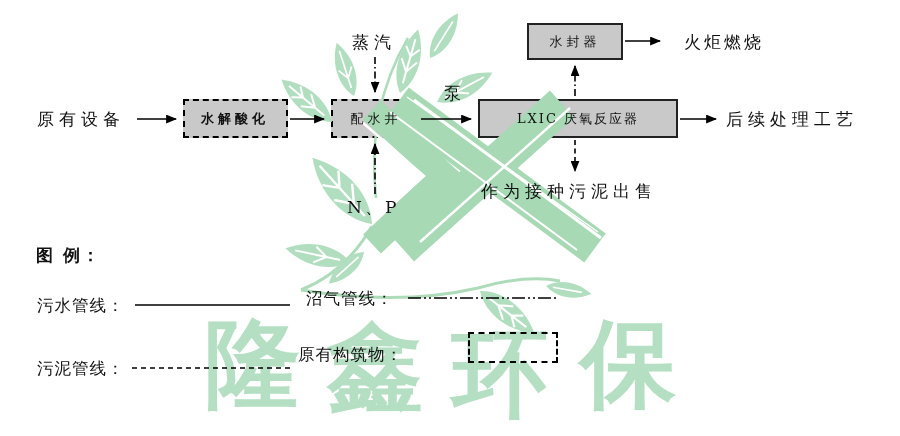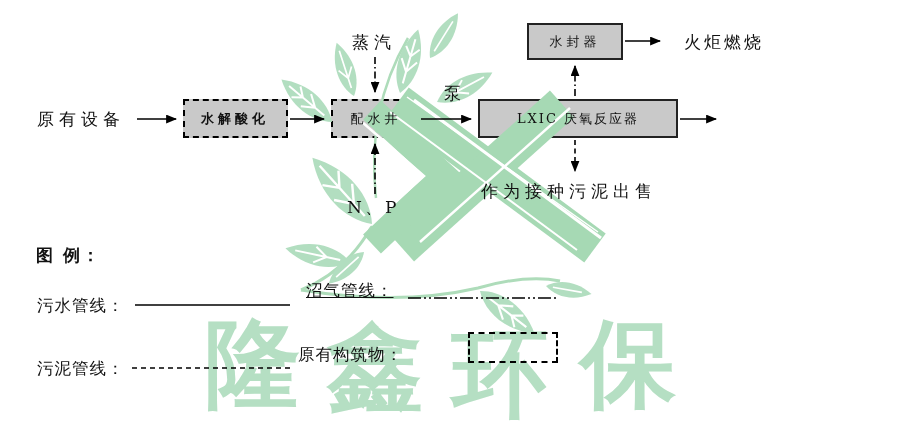--- a/index.html
+++ b/index.html
@@ -122,23 +122,24 @@
 
   <span class="abs lbl" style="left:37px;top:108px;">原有设备</span>
   <span class="abs boxlbl" style="left:235px;top:119px;font-weight:bold;">水解酸化</span>
   <span class="abs boxlbl" style="left:376px;top:119px;">配水井</span>
   <span class="abs boxlbl tight" style="left:578px;top:119px;">LXIC 厌氧反应器</span>
   <span class="abs boxlbl" style="left:575px;top:42px;">水封器</span>
   <span class="abs lbl" style="left:352px;top:31px;">蒸汽</span>
   <span class="abs lbl small-gap" style="left:347px;top:196px;">N、P</span>
   <span class="abs lbl" style="left:444px;top:82px;">泵</span>
   <span class="abs lbl small-gap" style="left:684px;top:31px;">火炬燃烧</span>
+  <span class="abs lbl" style="left:726px;top:108px;">后续处理工艺</span>
   <span class="abs lbl" style="left:481px;top:180px;">作为接种污泥出售</span>
 
   <span class="abs legend-heading" style="left:36px;top:244px;">图 例：</span>
   <span class="abs legendlbl" style="left:37px;top:295px;">污水管线：</span>
-  <span class="abs legendlbl" style="left:306px;top:280px;text-decoration:underline;">沼气管线：</span>
+  <span class="abs legendlbl" style="left:306px;top:288px;">沼气管线：</span>
   <span class="abs legendlbl" style="left:37px;top:358px;">污泥管线：</span>
   <span class="abs legendlbl" style="left:298px;top:344px;">原有构筑物：</span>
   <div class="legend-structure-box"></div>
 
 
 </div>
 
 </body></html>

